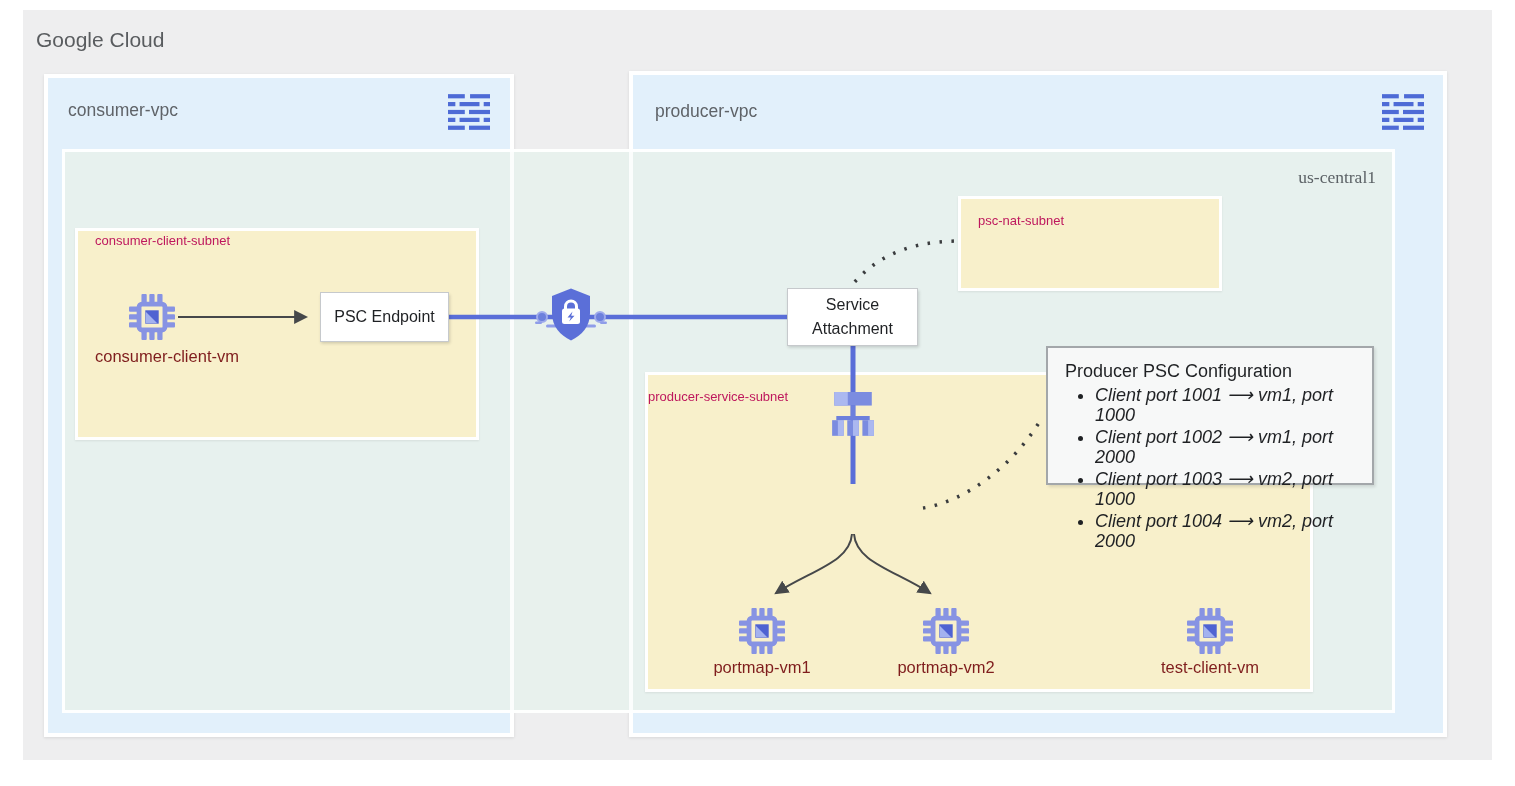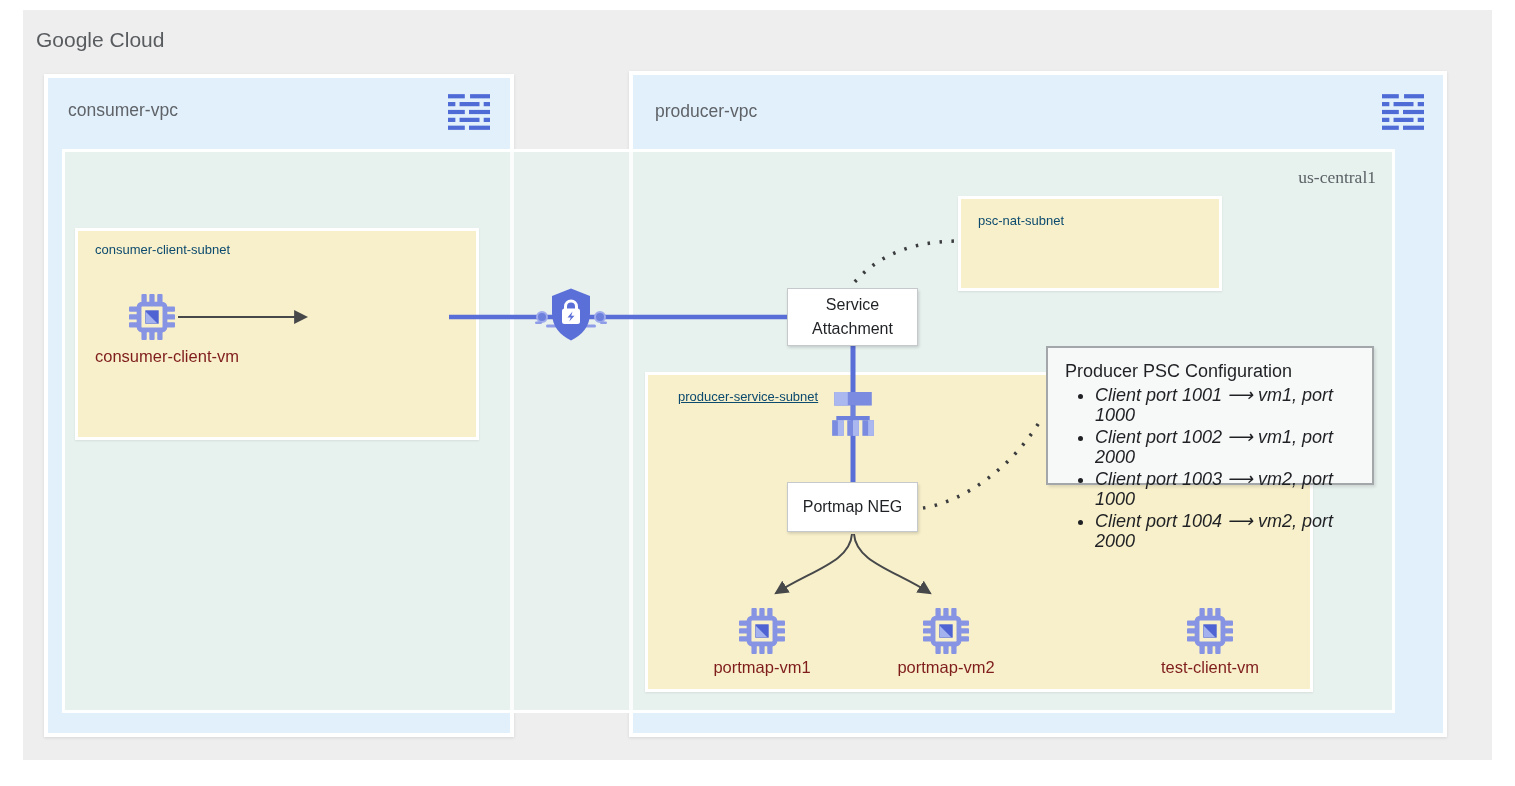--- a/index.html
+++ b/index.html
@@ -15,21 +15,21 @@
   .vpc-producer{left:629px;top:71px;width:818px;height:666px;}
   .vpc-label{font-size:17.5px;color:#5f6368;}
   .vpc-icon{width:42px;height:36px;}
 
   .region{left:62px;top:149px;width:1333px;height:564px;background:rgba(231,241,237,0.93);
           border:3px solid rgba(255,255,255,0.95);box-sizing:border-box;}
   .region-label{right:16px;top:15px;font-size:17.5px;color:#5c6266;font-family:Liberation Serif, serif;}
   .pass-line{top:0;bottom:0;width:4px;background:rgba(255,255,255,0.8);}
 
   .subnet{background:#f8f0cb;border:3px solid #ffffff;box-sizing:border-box;box-shadow:0 1px 2px rgba(0,0,0,0.08);}
-  .subnet-label{font-size:13px;color:#0c4a6e;}
+  .subnet-label{font-size:13px;color:#be185d;}
   .sn-consumer{left:75px;top:228px;width:404px;height:212px;}
   .sn-nat{left:958px;top:196px;width:264px;height:95px;}
   .sn-producer{left:645px;top:372px;width:668px;height:320px;}
 
   svg.connectors{left:0;top:0;width:1515px;height:786px;pointer-events:none;}
 
   .node{background:#ffffff;border:1px solid #c6c9cc;box-sizing:border-box;
         box-shadow:1px 1.5px 3px rgba(0,0,0,0.16);
         display:flex;align-items:center;justify-content:center;text-align:center;
         font-size:16px;color:#1f2124;line-height:1.5;}
@@ -102,27 +102,27 @@
     </span>
   </div>
 
   <div class="abs region">
     <div class="abs pass-line" style="left:445px;"></div>
     <div class="abs pass-line" style="left:564px;"></div>
     <div class="abs region-label">us-central1</div>
   </div>
 
   <div class="abs subnet sn-consumer">
-    <div class="abs subnet-label" style="left:17px;top:11px;">consumer-client-subnet</div>
+    <div class="abs subnet-label" style="left:17px;top:2px;">consumer-client-subnet</div>
   </div>
   <div class="abs subnet sn-nat">
     <div class="abs subnet-label" style="left:17px;top:14px;">psc-nat-subnet</div>
   </div>
   <div class="abs subnet sn-producer">
-    <div class="abs subnet-label" style="left:30px;top:14px;text-decoration:underline;">producer-service-subnet</div>
+    <div class="abs subnet-label" style="left:0;top:14px;">producer-service-subnet</div>
   </div>
 
   <svg class="abs connectors" viewBox="0 0 1515 786">
     <defs>
       <marker id="arrowDark" viewBox="0 0 10 10" refX="8.5" refY="5" markerWidth="7" markerHeight="7" orient="auto-start-reverse">
         <path d="M0,0 L10,5 L0,10 z" fill="#46484a"></path>
       </marker>
     </defs>
 
     <line x1="178" y1="317" x2="306" y2="317" stroke="#46484a" stroke-width="2" marker-end="url(#arrowDark)"></line>
@@ -132,25 +132,25 @@
     <line x1="853" y1="345" x2="853" y2="484" stroke="#5a6ed8" stroke-width="5"></line>
 
     <path d="M847,291 C875,255 910,242 956,241" fill="none" stroke="#3a3c3e" stroke-width="3.5" stroke-dasharray="2.5 9.5"></path>
 
     <path d="M923,508 C963,502 1013,468 1043,416" fill="none" stroke="#3a3c3e" stroke-width="3.5" stroke-dasharray="2.5 9.5"></path>
 
     <path d="M852,534 C850,562 812,570 776,593" fill="none" stroke="#46484a" stroke-width="2" marker-end="url(#arrowDark)"></path>
     <path d="M854,534 C856,562 894,570 930,593" fill="none" stroke="#46484a" stroke-width="2" marker-end="url(#arrowDark)"></path>
   </svg>
 
+  <div class="abs node node-endpoint">
+    <span>PSC Endpoint</span>
+  </div>
   <div class="abs node node-sa">
     <span>Service Attachment</span>
-  </div>
-  <div class="abs node node-neg">
-    <span>Portmap NEG</span>
   </div>
 
   <div class="abs config">
     <div>Producer PSC Configuration</div>
     <ul>
       <li>Client port 1001 ⟶ vm1, port 1000</li>
       <li>Client port 1002 ⟶ vm1, port 2000</li>
       <li>Client port 1003 ⟶ vm2, port 1000</li>
       <li>Client port 1004 ⟶ vm2, port 2000</li>
     </ul>

